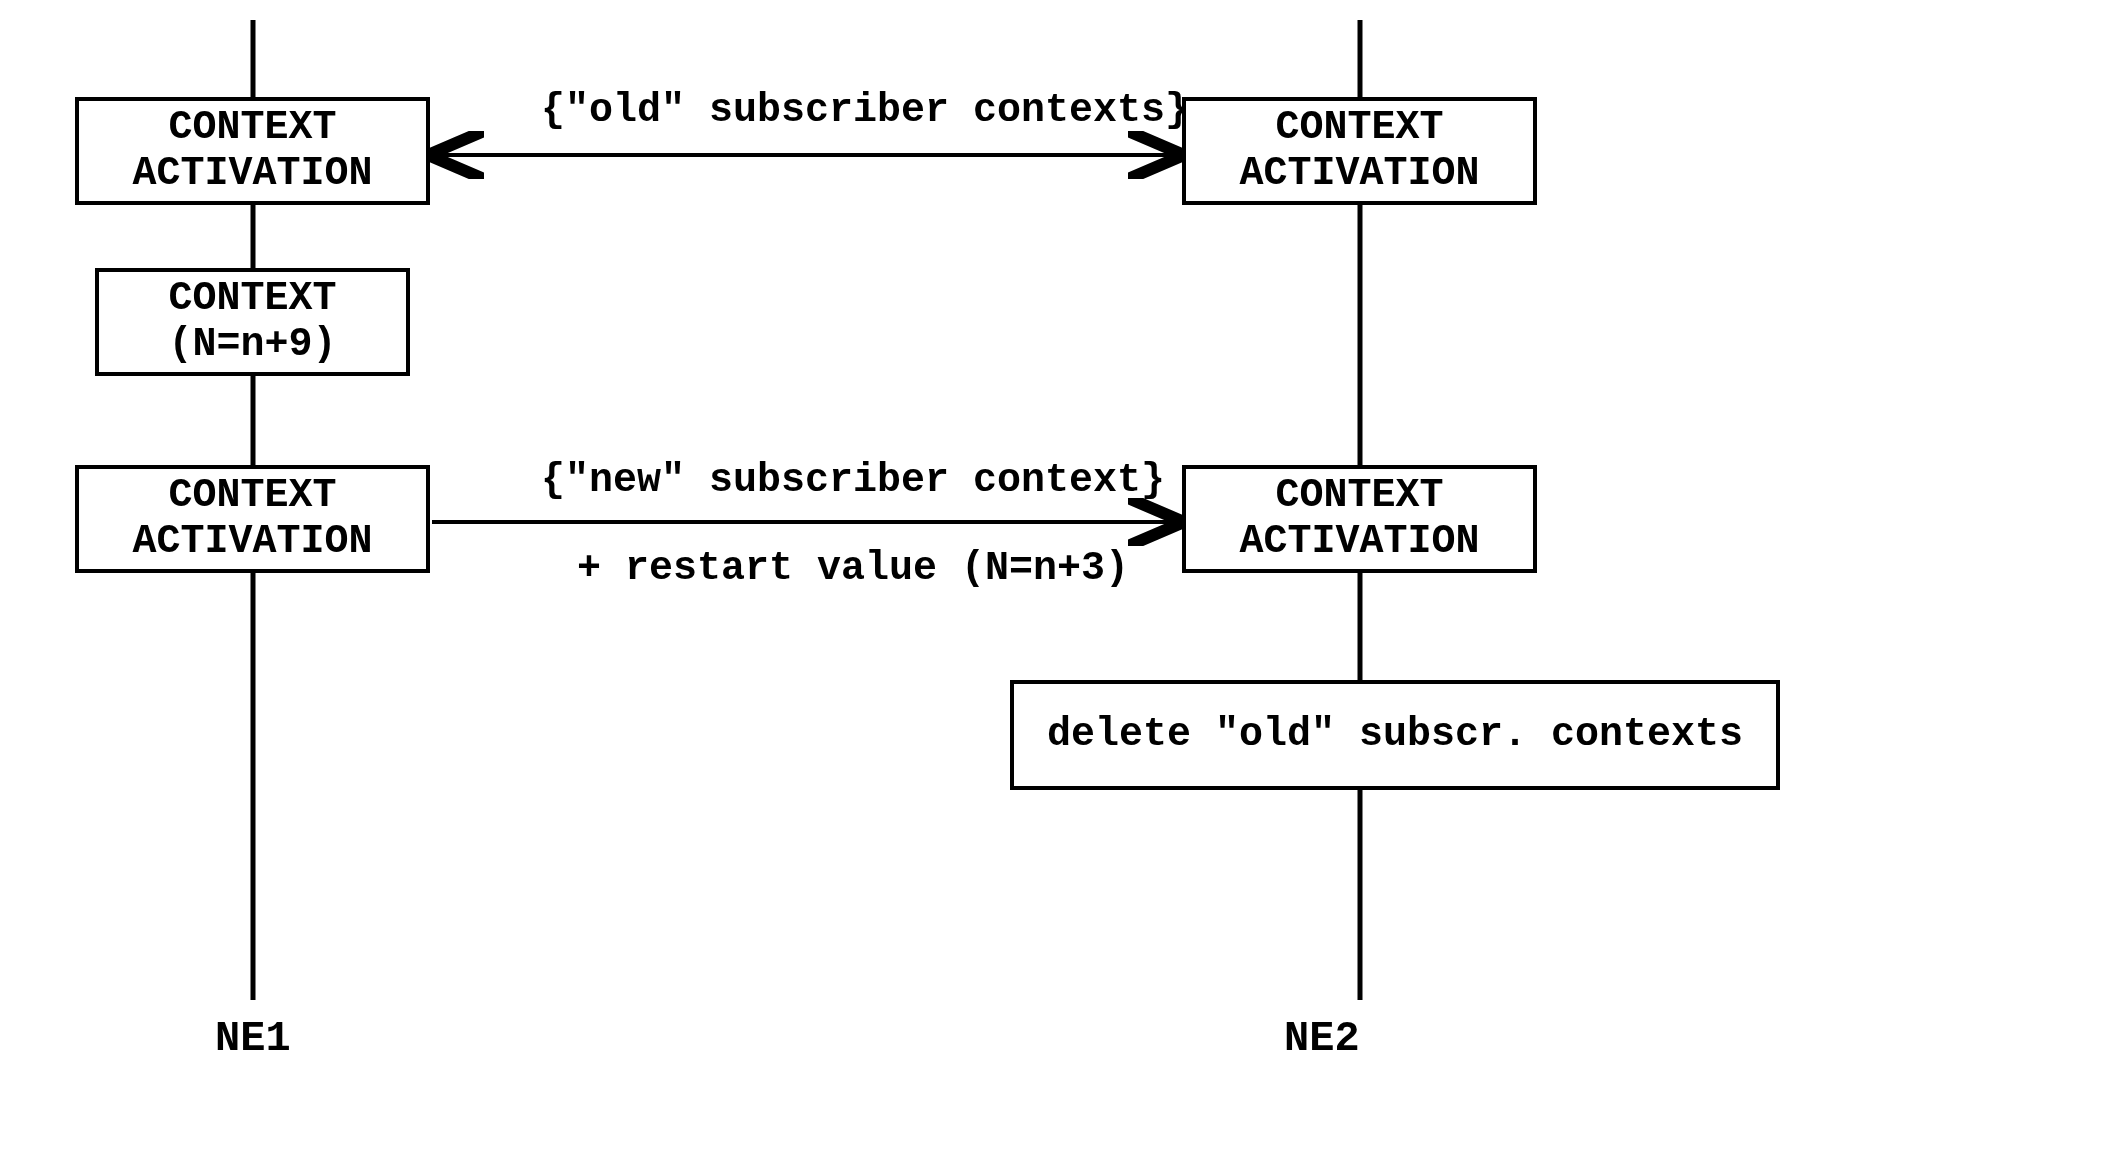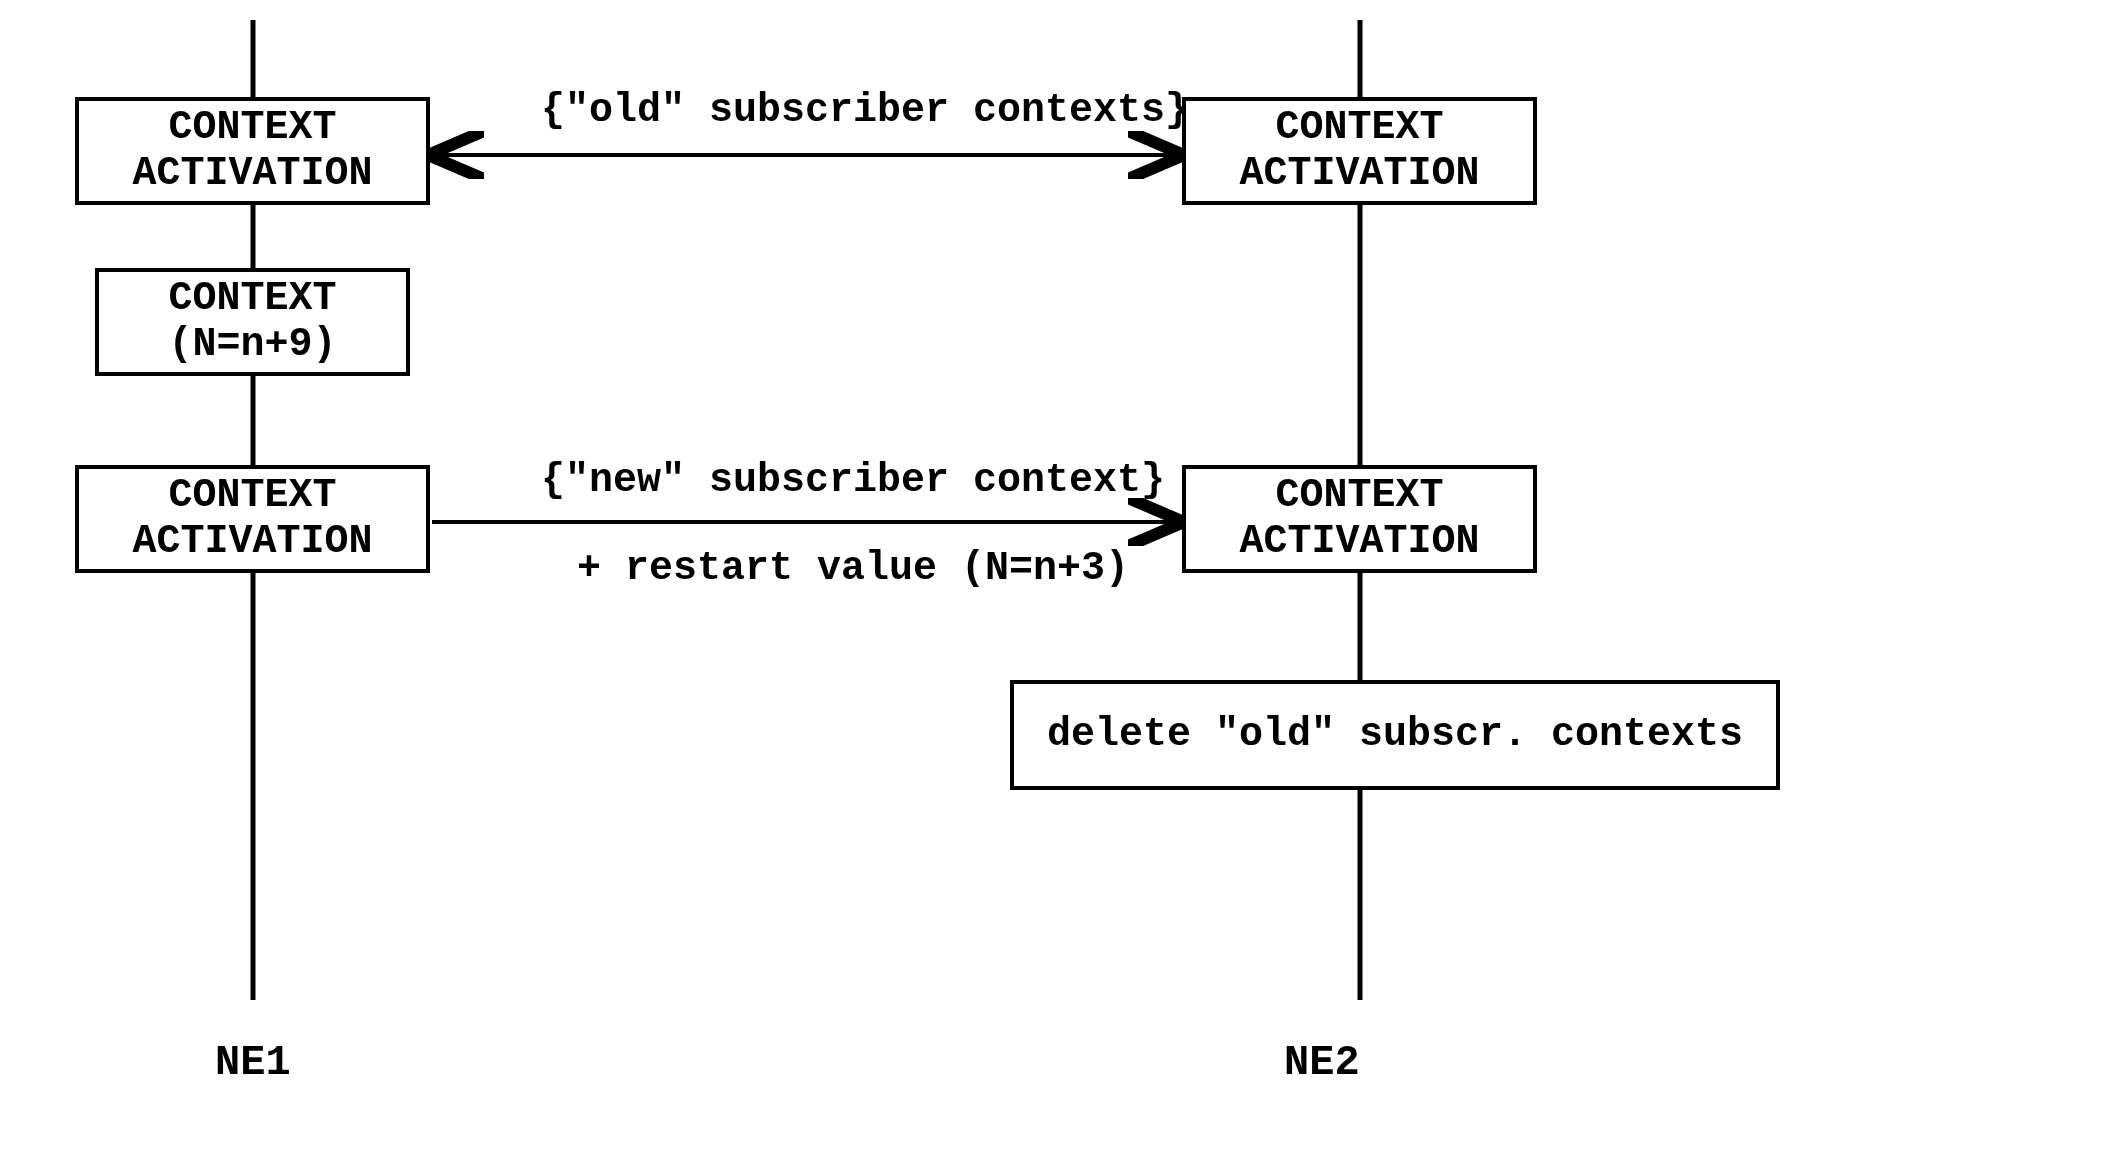--- a/index.html
+++ b/index.html
@@ -31,21 +31,20 @@
     .label {
       position: absolute;
       font-size: 40px;
       line-height: 1.1;
       text-align: center;
       white-space: pre;
     }
     .ne-label {
       position: absolute;
       font-size: 42px;
-      margin-top: 24px;
     }
     svg {
       position: absolute;
       top: 0;
       left: 0;
     }
   </style>
 </head>
 <body>
 

